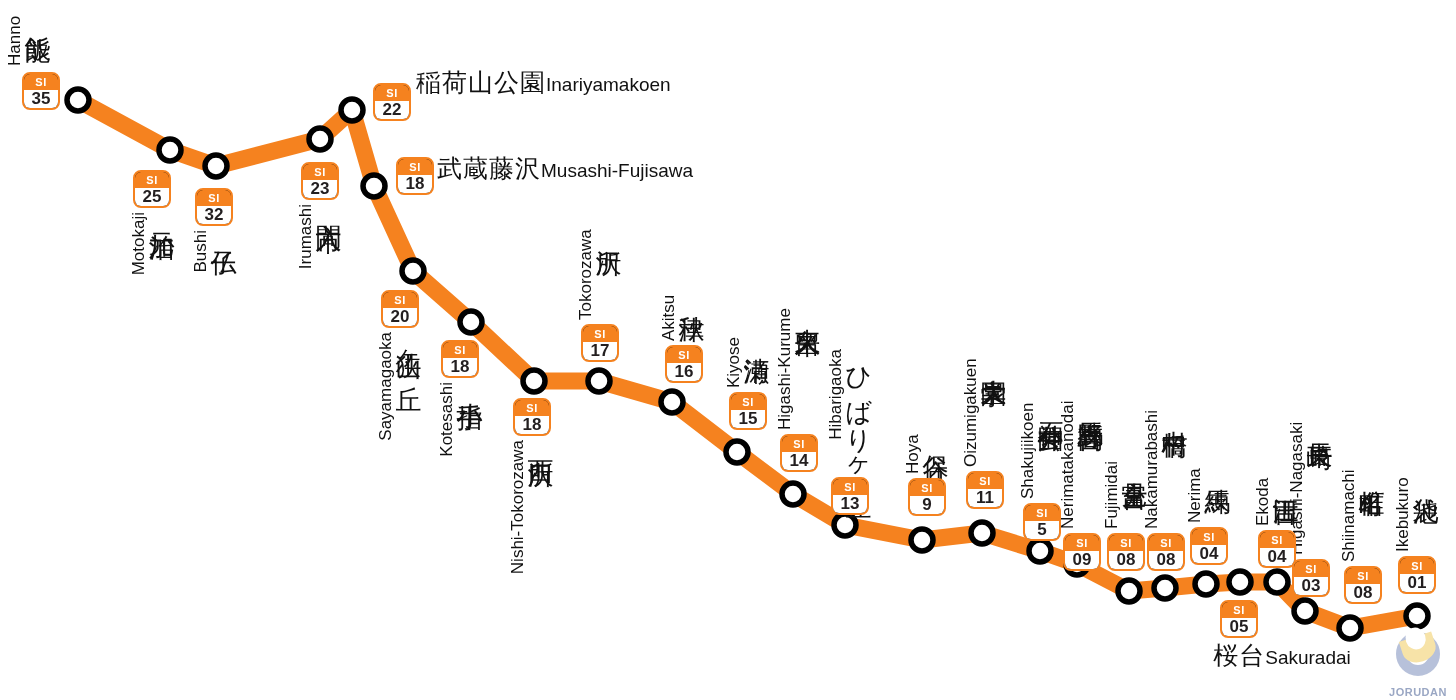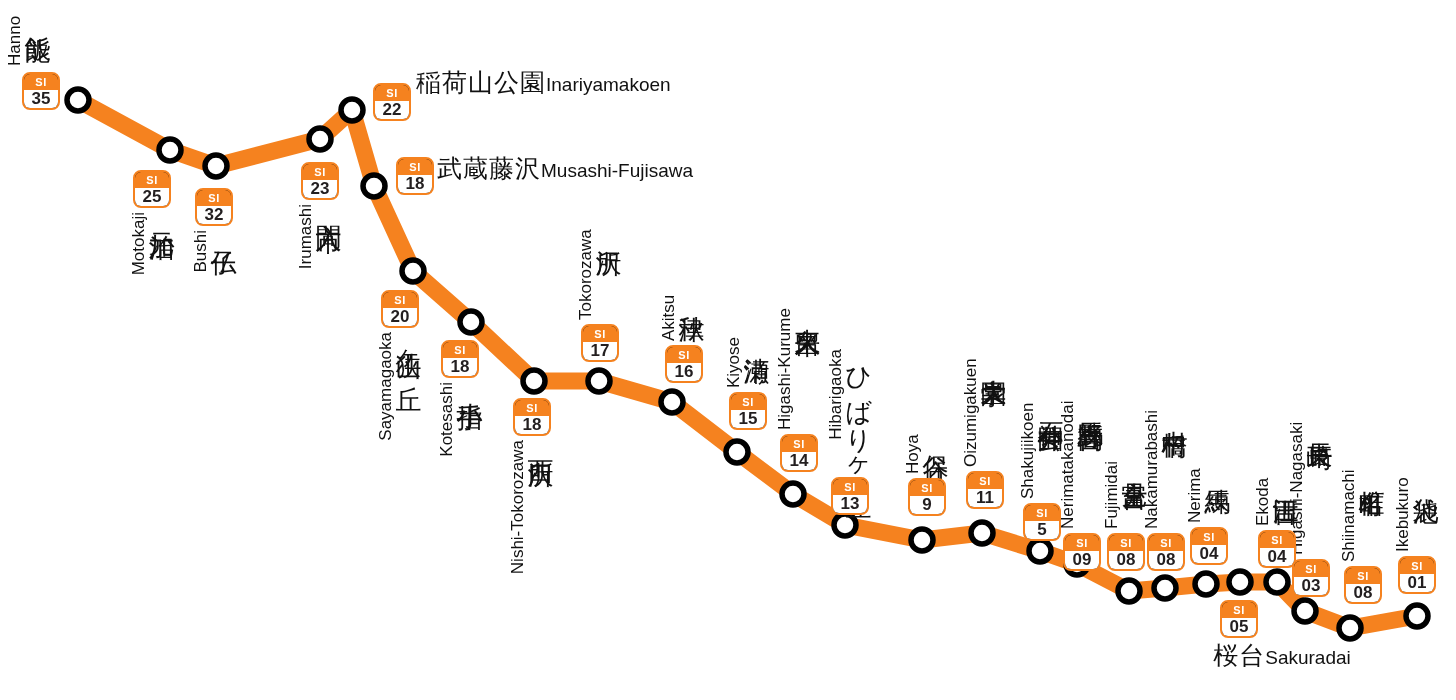--- a/index.html
+++ b/index.html
@@ -323,14 +323,19 @@
       <div class="lbl vert anchor-bottom" style="left: 1340px; top: 562px;">
         <span class="ro">Shiinamachi</span>
         <span class="jp">椎名町</span>
       </div>
       <div class="lbl vert anchor-bottom" style="left: 1394px; top: 552px;">
         <span class="ro">Ikebukuro</span>
         <span class="jp">池袋</span>
       </div>
     </div>
 
+  <div class="logo" style="left:1380px;top:630px;">
+    <div class="ring"></div>
+    <div class="crescent"></div>
+    <div class="wordmark">JORUDAN</div>
+  </div>
 
 </div>
 
 </body></html>

